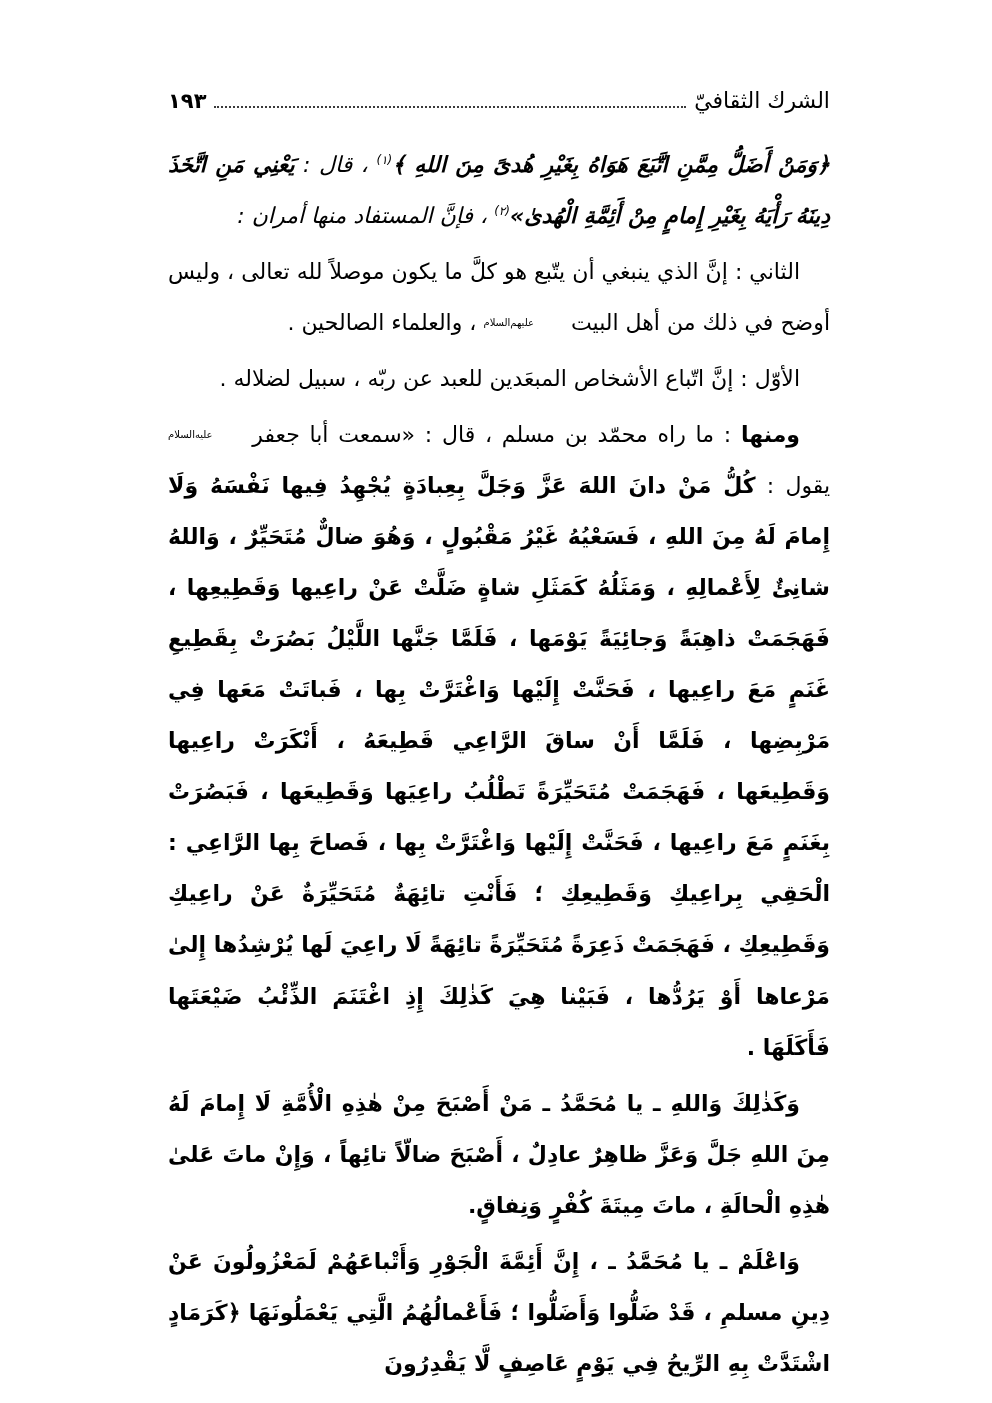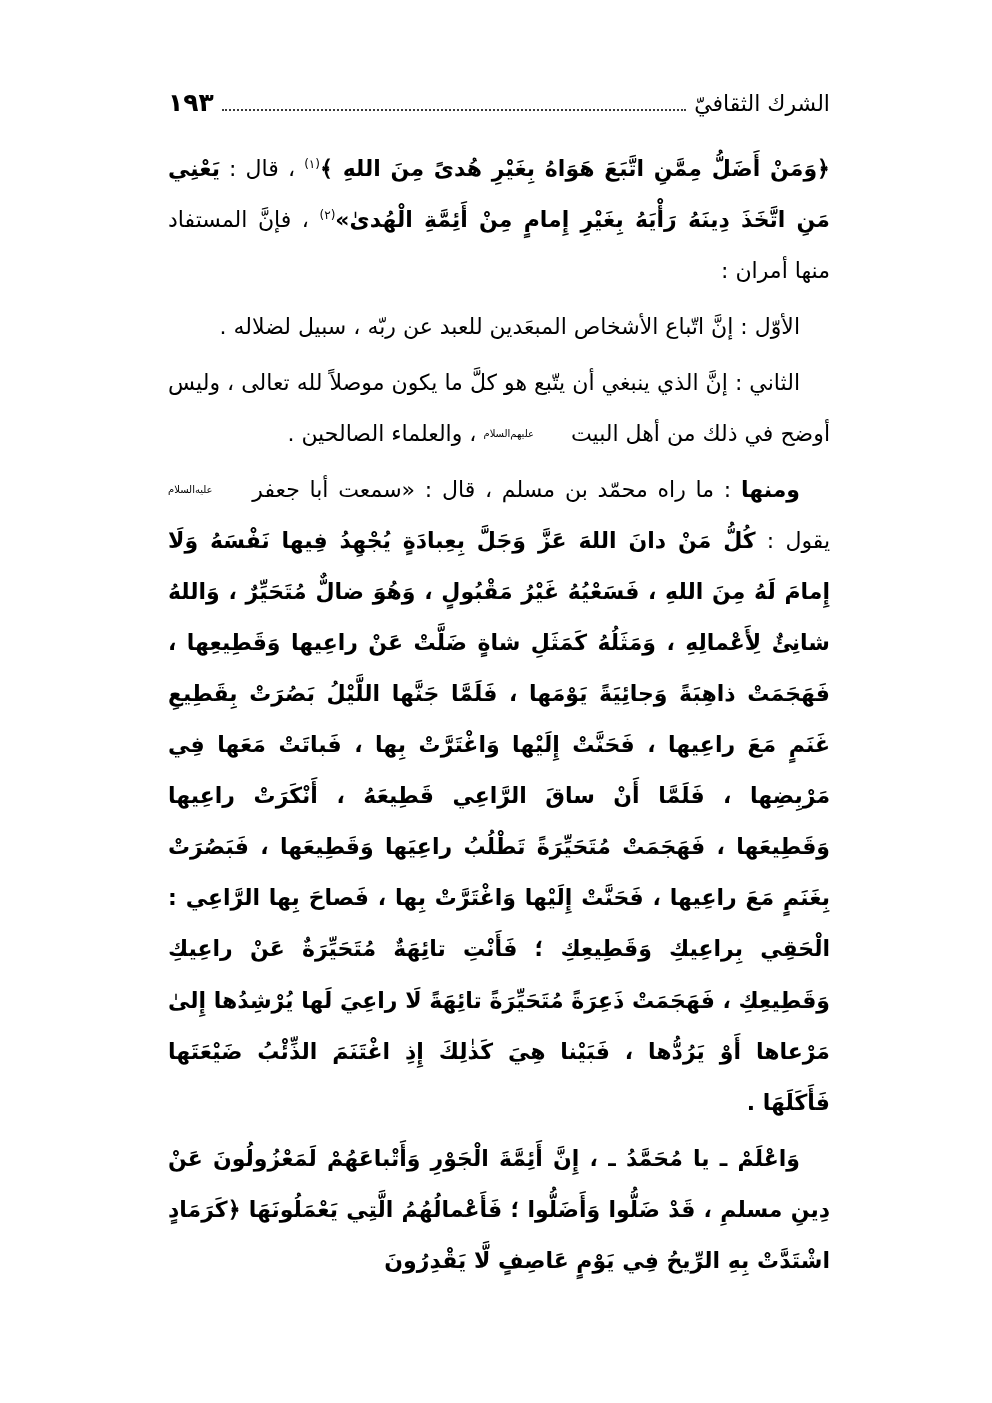--- a/index.html
+++ b/index.html
@@ -32,35 +32,35 @@
     white-space: nowrap;
     letter-spacing: 0.5px;
   }
   .dot-leader {
     flex: 1 1 auto;
     border-bottom: 2px dotted #3a3a3a;
     height: 0.72em;
     margin: 0 8px;
   }
   .page-num {
-    font-size: 25px;
+    font-size: 21px;
     font-weight: bold;
     white-space: nowrap;
   }
   
   .body-text {
     font-size: 22px;
     line-height: 2.32;
     text-align: justify;
   }
   p.para {
     margin: 5px 0;
     text-indent: 30px;
   }
-  p.para.no-indent { text-indent: 0; }
+  p.para.no-indent { text-indent: 0; font-style: italic; }
   .bold { font-weight: bold; }
   sup.fn-marker {
     font-size: 12px;
     vertical-align: super;
     line-height: 0;
     font-weight: normal;
   }
   .honorific {
     font-size: 10px;
     font-weight: normal;
@@ -79,25 +79,26 @@
     <div class="header">
       <span class="header-title">الشرك الثقافيّ</span>
       <span class="dot-leader"></span>
       <span class="page-num">١٩٣</span>
     </div>
 
     <div class="body-text">
 
       <p class="para no-indent"><span class="bold">﴿وَمَنْ أَضَلُّ مِمَّنِ اتَّبَعَ هَوَاهُ بِغَيْرِ هُدىً مِنَ اللهِ ﴾</span><sup class="fn-marker">(١)</sup><span> ، قال : </span><span class="bold">يَعْنِي مَنِ اتَّخَذَ دِينَهُ رَأْيَهُ بِغَيْرِ إِمامٍ مِنْ أَئِمَّةِ الْهُدىٰ»</span><sup class="fn-marker">(٢)</sup><span> ، فإنَّ المستفاد منها أمران :</span></p>
 
+      <p class="para"><span>الثاني : إنَّ الذي ينبغي أن يتّبع هو كلَّ ما يكون موصلاً لله تعالى ، وليس أوضح في ذلك من أهل البيت </span><span class="honorific">عليهم‌السلام</span><span> ، والعلماء الصالحين .</span></p>
+
       <p class="para"><span>الأوّل : إنَّ اتّباع الأشخاص المبعَدين للعبد عن ربّه ، سبيل لضلاله .</span></p>
-
-      <p class="para"><span>الثاني : إنَّ الذي ينبغي أن يتّبع هو كلَّ ما يكون موصلاً لله تعالى ، وليس أوضح في ذلك من أهل البيت </span><span class="honorific">عليهم‌السلام</span><span> ، والعلماء الصالحين .</span></p>
 
       <p class="para"><span class="bold">ومنها</span><span> : ما راه محمّد بن مسلم ، قال : «سمعت أبا جعفر </span><span class="honorific">عليه‌السلام</span><span> يقول : </span><span class="bold">كُلُّ مَنْ دانَ اللهَ عَزَّ وَجَلَّ بِعِبادَةٍ يُجْهِدُ فِيها نَفْسَهُ وَلَا إِمامَ لَهُ مِنَ اللهِ ، فَسَعْيُهُ غَيْرُ مَقْبُولٍ ، وَهُوَ ضالٌّ مُتَحَيِّرٌ ، وَاللهُ شانِئٌ لِأَعْمالِهِ ، وَمَثَلُهُ كَمَثَلِ شاةٍ ضَلَّتْ عَنْ راعِيها وَقَطِيعِها ، فَهَجَمَتْ ذاهِبَةً وَجائِيَةً يَوْمَها ، فَلَمَّا جَنَّها اللَّيْلُ بَصُرَتْ بِقَطِيعِ غَنَمٍ مَعَ راعِيها ، فَحَنَّتْ إِلَيْها وَاغْتَرَّتْ بِها ، فَباتَتْ مَعَها فِي مَرْبِضِها ، فَلَمَّا أَنْ ساقَ الرَّاعِي قَطِيعَهُ ، أَنْكَرَتْ راعِيها وَقَطِيعَها ، فَهَجَمَتْ مُتَحَيِّرَةً تَطْلُبُ راعِيَها وَقَطِيعَها ، فَبَصُرَتْ بِغَنَمٍ مَعَ راعِيها ، فَحَنَّتْ إِلَيْها وَاغْتَرَّتْ بِها ، فَصاحَ بِها الرَّاعِي : الْحَقِي بِراعِيكِ وَقَطِيعِكِ ؛ فَأَنْتِ تائِهَةٌ مُتَحَيِّرَةٌ عَنْ راعِيكِ وَقَطِيعِكِ ، فَهَجَمَتْ ذَعِرَةً مُتَحَيِّرَةً تائِهَةً لَا راعِيَ لَها يُرْشِدُها إِلىٰ مَرْعاها أَوْ يَرُدُّها ، فَبَيْنا هِيَ كَذٰلِكَ إِذِ اغْتَنَمَ الذِّئْبُ ضَيْعَتَها فَأَكَلَهَا .</span></p>
 
+      <p class="para bold"><span>وَكَذٰلِكَ وَاللهِ ـ يا مُحَمَّدُ ـ مَنْ أَصْبَحَ مِنْ هٰذِهِ الْأُمَّةِ لَا إِمامَ لَهُ مِنَ اللهِ جَلَّ وَعَزَّ ظاهِرٌ عادِلٌ ، أَصْبَحَ ضالّاً تائِهاً ، وَإِنْ ماتَ عَلىٰ هٰذِهِ الْحالَةِ ، ماتَ مِيتَةَ كُفْرٍ وَنِفاقٍ.</span></p>
 
       <p class="para bold"><span>وَاعْلَمْ ـ يا مُحَمَّدُ ـ ، إِنَّ أَئِمَّةَ الْجَوْرِ وَأَتْباعَهُمْ لَمَعْزُولُونَ عَنْ دِينِ مسلمِ ، قَدْ ضَلُّوا وَأَضَلُّوا ؛ فَأَعْمالُهُمُ الَّتِي يَعْمَلُونَهَا </span><span>﴿كَرَمَادٍ اشْتَدَّتْ بِهِ الرِّيحُ فِي يَوْمٍ عَاصِفٍ لَّا يَقْدِرُونَ</span></p>
 
     </div>
 
   </div>
 </div>
 
 </body></html>

